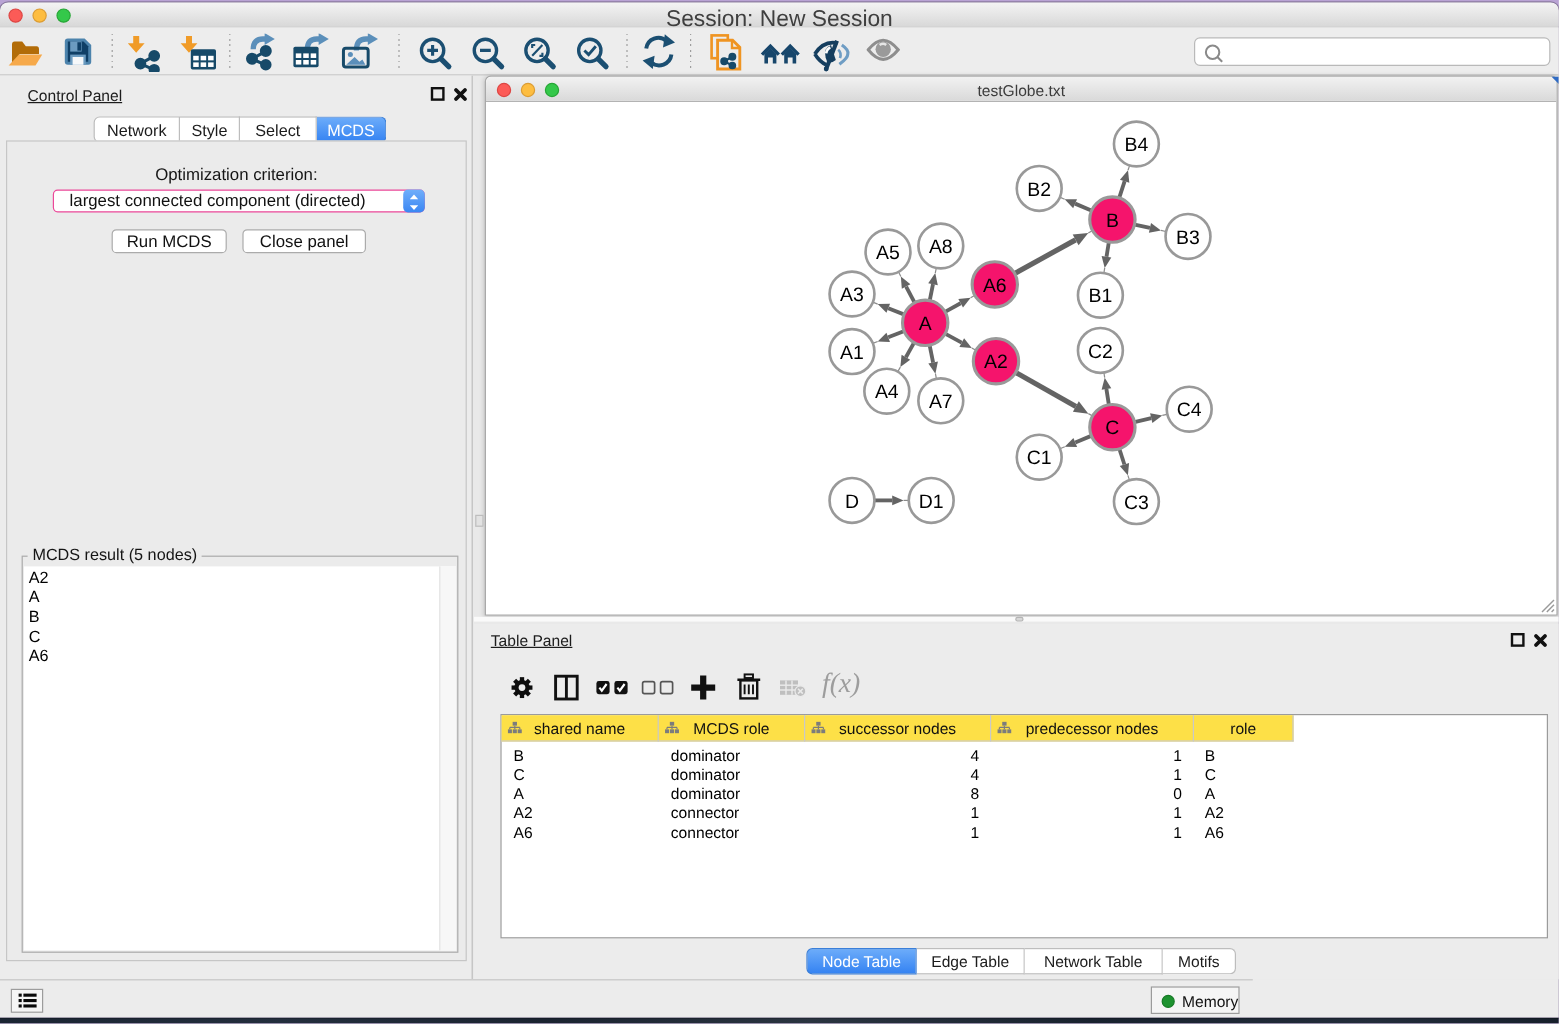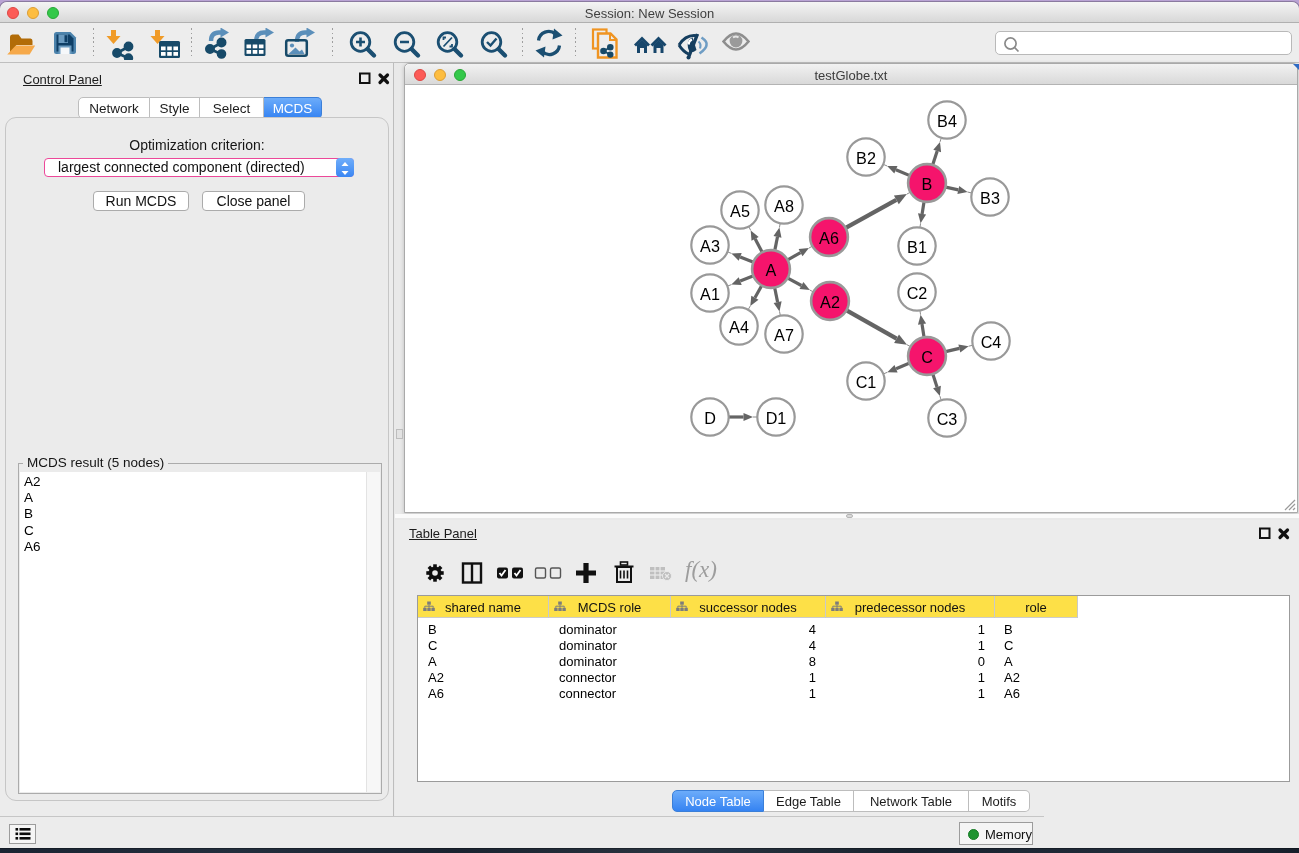--- a/index.html
+++ b/index.html
@@ -6,21 +6,21 @@
 body { font-family:"Liberation Sans", sans-serif; background:#b9a3d4; position:relative; }
 #deskbottom { position:absolute; left:0; right:0; bottom:0; height:5px;
   background:linear-gradient(90deg,#1a2432,#232e3d 18%,#1a2330 35%,#2a3440 52%,#18222e 70%,#222c3a 88%,#161f2b); }
 #win { position:absolute; left:0; top:2px; width:1299px; height:846px;
   border-radius:7px 7px 0 0; background:#ececec; overflow:hidden;
   box-shadow:0 0 0 1px rgba(0,0,0,0.25); }
 #titlebar { position:absolute; left:0; top:0; width:100%; height:21px;
   background:linear-gradient(#f4f4f4,#d8d8d8); border-bottom:1px solid #b0b0b0;
   border-radius:7px 7px 0 0; }
 #titlebar .title { position:absolute; left:0; right:0; top:4px; text-align:center;
-  font-size:13px; color:#3f3f3f; }
+  font-size:19px; color:#3f3f3f; }
 .tl { position:absolute; top:5px; width:12px; height:12px; border-radius:50%; }
 .tl.r { background:#fc5b57; border:1px solid #dd4744; }
 .tl.y { background:#fdbd40; border:1px solid #dc9d34; }
 .tl.g { background:#34c84a; border:1px solid #28a737; }
 #toolbar { position:absolute; left:0; top:21px; width:100%; height:40px;
   background:#ededed; border-bottom:1px solid #bfbfbf; }
 .tsep { position:absolute; top:5px; height:30px; width:1px;
   background-image:repeating-linear-gradient(#9e9e9e 0 1.5px, transparent 1.5px 4.5px); }
 .ticon { position:absolute; top:4px; }
 #searchbox { position:absolute; left:995px; top:8px; width:297px; height:24px;
@@ -31,21 +31,21 @@
 .panhead { font-size:13px; color:#1c1c1c; position:absolute;text-decoration:underline; }
 
 .seg { position:absolute; display:flex; height:22px; }
 .seg .tab { height:22px; line-height:21px; font-size:13px; color:#1c1c1c; text-align:center;
   background:#ffffff; border:1px solid #bdbdbd; border-left:none; }
 .seg .tab:first-child { border-left:1px solid #bdbdbd; border-radius:5px 0 0 5px; }
 .seg .tab:last-child { border-radius:0 5px 5px 0; }
 .seg .tab.sel { background:linear-gradient(#6cacfa,#3583f2); color:#ffffff; border-color:#3b7fd8; }
 .seg.ctl .tab { font-size:13.5px; }
 #subpanel { position:absolute; left:5px; top:54px; width:384px; height:684px;
-  background:#ebebeb; border:1px solid #c6c6c6; border-radius:11px; }
+  background:#ebebeb; border:1px solid #c6c6c6; border-radius:0; }
 #optlabel { position:absolute; left:0; width:100%; top:19px; text-align:center; font-size:14px; color:#151515; }
 #dropdown { position:absolute; left:38px; top:40px; width:310px; height:19px; background:#ffffff;
   border:1px solid #ec4899; border-radius:4px; font-size:14px; color:#111; line-height:16px; padding-left:13px; }
 #dropbtn { position:absolute; right:-1px; top:-1px; width:18px; height:19px; border-radius:4px;
   background:linear-gradient(#70aefa,#3a86f3); }
 .btn { position:absolute; height:20px; background:#ffffff; border:1px solid #ababab; border-radius:4px;
   font-size:14px; color:#111; text-align:center; line-height:19px; }
 #mcdsbox { position:absolute; left:12px; top:347px; width:364px; height:331px;
   border:1px solid #ababab; }
 #mcdslegend { position:absolute; left:4px; top:-9px; background:#ebebeb; padding:0 4px;

